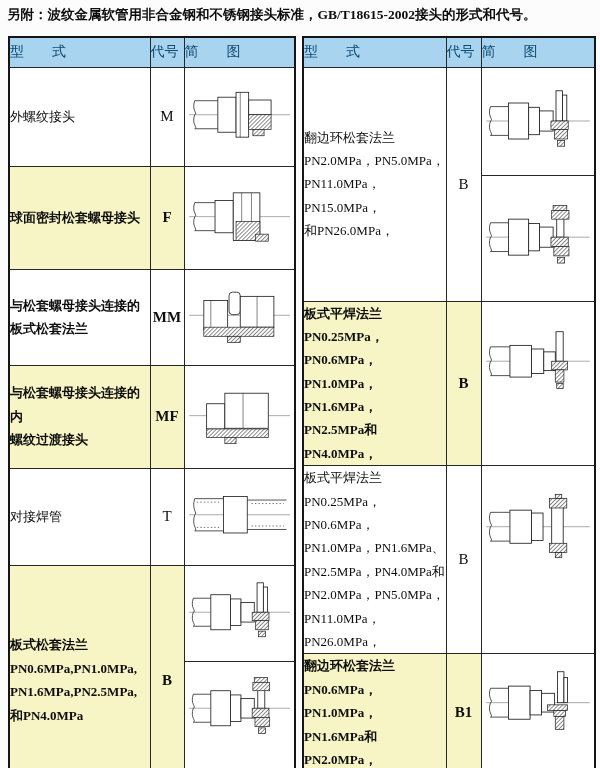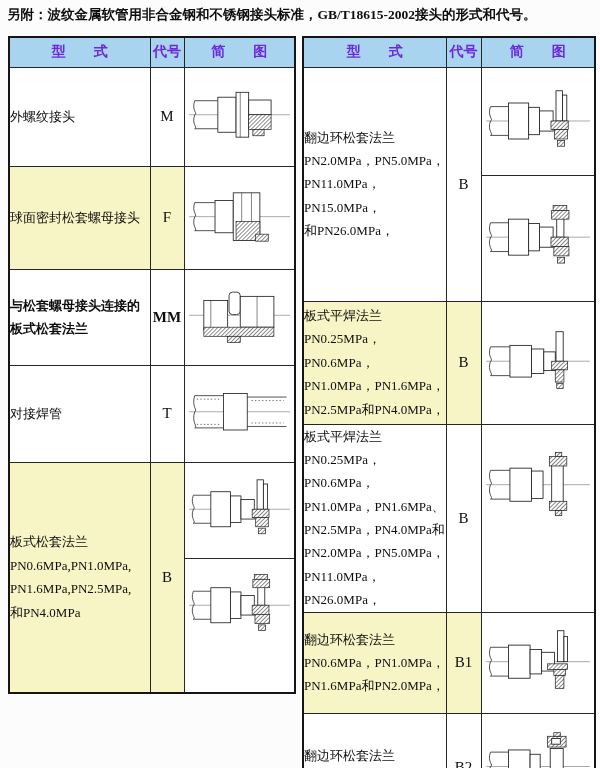--- a/index.html
+++ b/index.html
@@ -3,24 +3,24 @@
 <meta charset="utf-8">
 <style>
   html,body{margin:0;padding:0;}
   body{background:#e9e9e9;font-family:"Liberation Serif","DejaVu Serif",serif;}
   .page{position:relative;width:600px;height:768px;background:#fcfcfc;overflow:hidden;}
   .note{position:absolute;left:7px;top:6px;font-size:13.5px;font-weight:bold;color:#0d0d0d;white-space:nowrap;}
   .tables-row{position:absolute;left:8px;top:36px;display:flex;gap:6px;align-items:flex-start;}
   table.ftable{border-collapse:collapse;table-layout:fixed;background:#fff;border:2px solid #151515;}
   table.ftable th, table.ftable td{border:1px solid #262626;padding:0;overflow:hidden;}
   tr.hdr{height:30px;background:var(--hdr,#a9d4f0);}
-  tr.hdr th{font-size:14px;font-weight:bold;color:#6d28d9;text-align:center;white-space:pre;}
+  tr.hdr th{font-size:14px;font-weight:normal;color:#0c4a6e;text-align:left;white-space:pre;}
   td.type-cell{font-size:13px;line-height:1.8;color:#0d0d0d;padding:4px 4px 4px 9px;vertical-align:middle;margin-left:28px;}
   td.code-cell{text-align:center;font-size:15px;color:#0d0d0d;vertical-align:middle;}
-  .hl{background:var(--hl,#f7f5c5);}
+  .hl{background:var(--hl,#f7f5c5);font-weight:bold;}
   td.diagram-cell{vertical-align:top;background:#fff;}
   .dcell{display:flex;align-items:center;justify-content:center;border-bottom:1px solid #262626;box-sizing:border-box;}
   .dcell:last-child{border-bottom:none;}
   .dcell svg{width:96%;height:96%;}
 </style>
 </head>
 <body>
 
 <div class="page">
   <div class="note">另附：波纹金属软管用非合金钢和不锈钢接头标准，GB/T18615-2002接头的形式和代号。</div>
@@ -112,20 +112,45 @@
                   <line x1="34" y1="26" x2="34" y2="68" stroke="#222222" stroke-width="0.8"></line>
                   <rect x="60" y="14" width="16" height="32" rx="5" fill="#fff" stroke="#222222" stroke-width="1.2"></rect>
                   <rect x="76" y="20" width="48" height="44" fill="#fff" stroke="#222222" stroke-width="1.2"></rect>
                   <line x1="100" y1="20" x2="100" y2="64" stroke="#222222" stroke-width="0.8"></line>
                   <rect x="24" y="64" width="100" height="13" fill="url(#hp3)" stroke="#222222" stroke-width="1"></rect>
                   <rect x="58" y="77" width="18" height="9" fill="url(#hp3)" stroke="#222222" stroke-width="1"></rect>
                 </svg>
               </div>
             </td>
           </tr>
+          <tr style="height: 103px;">
+            <td class="type-cell hl">
+              <div>与松套螺母接头连接的内</div>
+              <div>螺纹过渡接头</div>
+            </td>
+            <td class="code-cell hl">MF</td>
+            <td class="diagram-cell">
+              <div class="dcell" style="height: 100px;">
+                <svg viewBox="0 0 150 95" preserveAspectRatio="xMidYMid meet">
+                  <defs>
+                    <pattern id="hp4" patternUnits="userSpaceOnUse" width="4" height="4" patternTransform="rotate(45)">
+                      <rect width="4" height="4" fill="#fff"></rect>
+                      <line x1="0" y1="0" x2="0" y2="4" stroke="#333" stroke-width="1.6"></line>
+                    </pattern>
+                  </defs>
+                  <line x1="3" y1="47" x2="147" y2="47" stroke="#555" stroke-width="0.7"></line>
+                  <rect x="28" y="30" width="26" height="36" fill="#fff" stroke="#222222" stroke-width="1.2"></rect>
+                  <rect x="54" y="15" width="62" height="50" fill="#fff" stroke="#222222" stroke-width="1.2"></rect>
+                  <line x1="80" y1="15" x2="80" y2="65" stroke="#222222" stroke-width="0.8"></line>
+                  <rect x="28" y="66" width="88" height="12" fill="url(#hp4)" stroke="#222222" stroke-width="1"></rect>
+                  <rect x="54" y="78" width="16" height="9" fill="url(#hp4)" stroke="#222222" stroke-width="1"></rect>
+                </svg>
+              </div>
+            </td>
+          </tr>
           <tr style="height: 97px;">
             <td class="type-cell">
               <div>对接焊管</div>
             </td>
             <td class="code-cell">T</td>
             <td class="diagram-cell">
               <div class="dcell" style="height: 94px;">
                 <svg viewBox="0 0 150 95" preserveAspectRatio="xMidYMid meet">
                   <defs>
                     <pattern id="hp5" patternUnits="userSpaceOnUse" width="4" height="4" patternTransform="rotate(45)">

